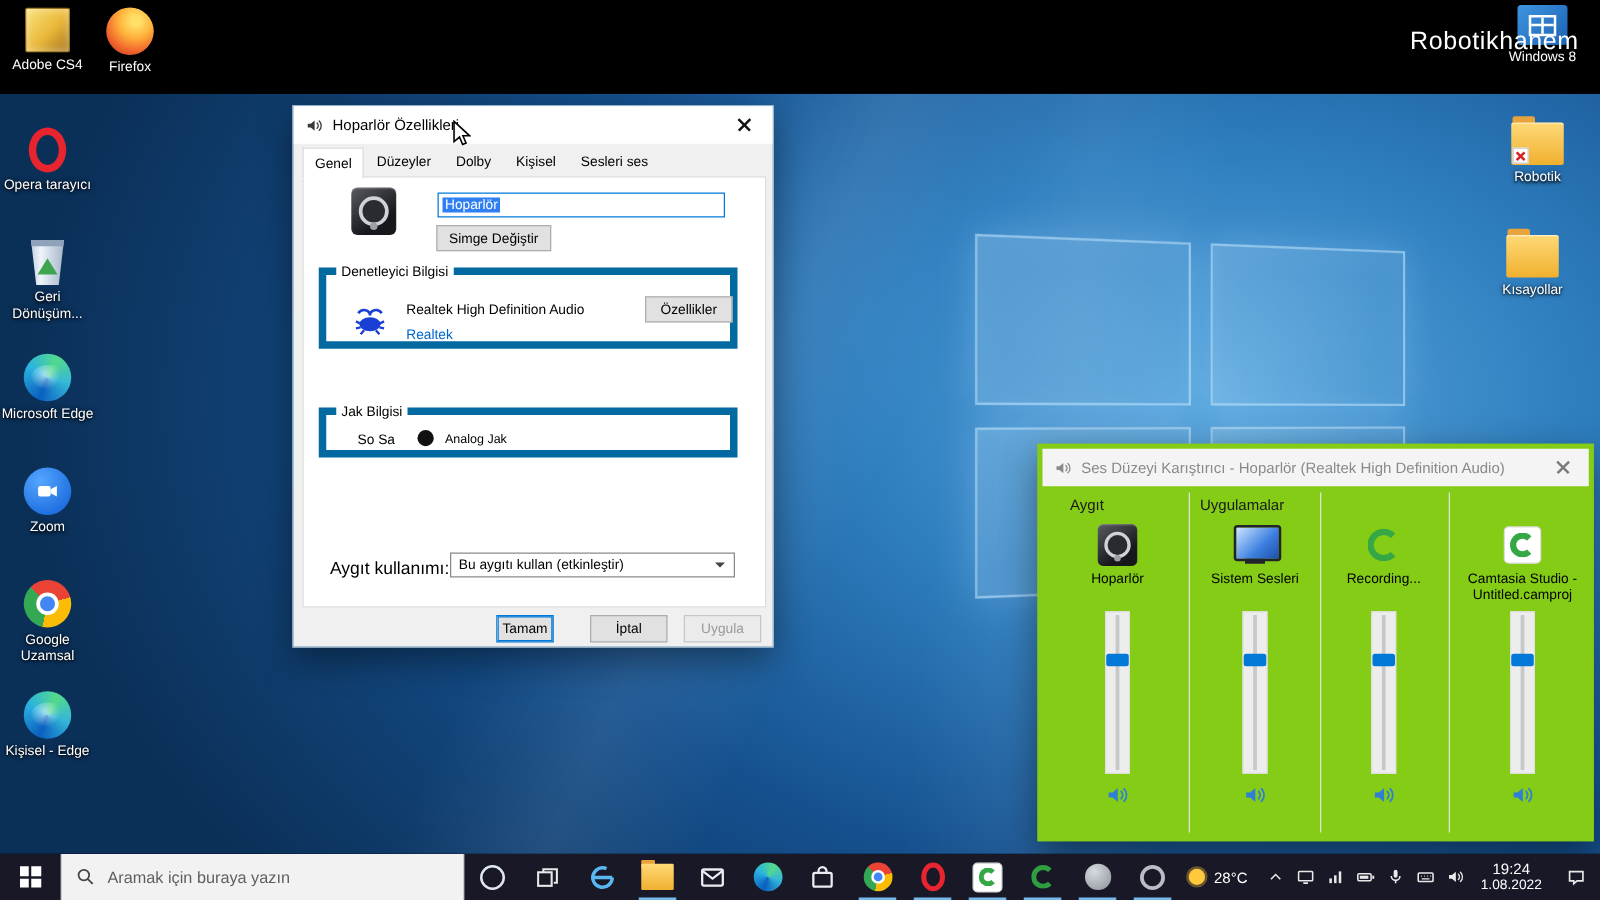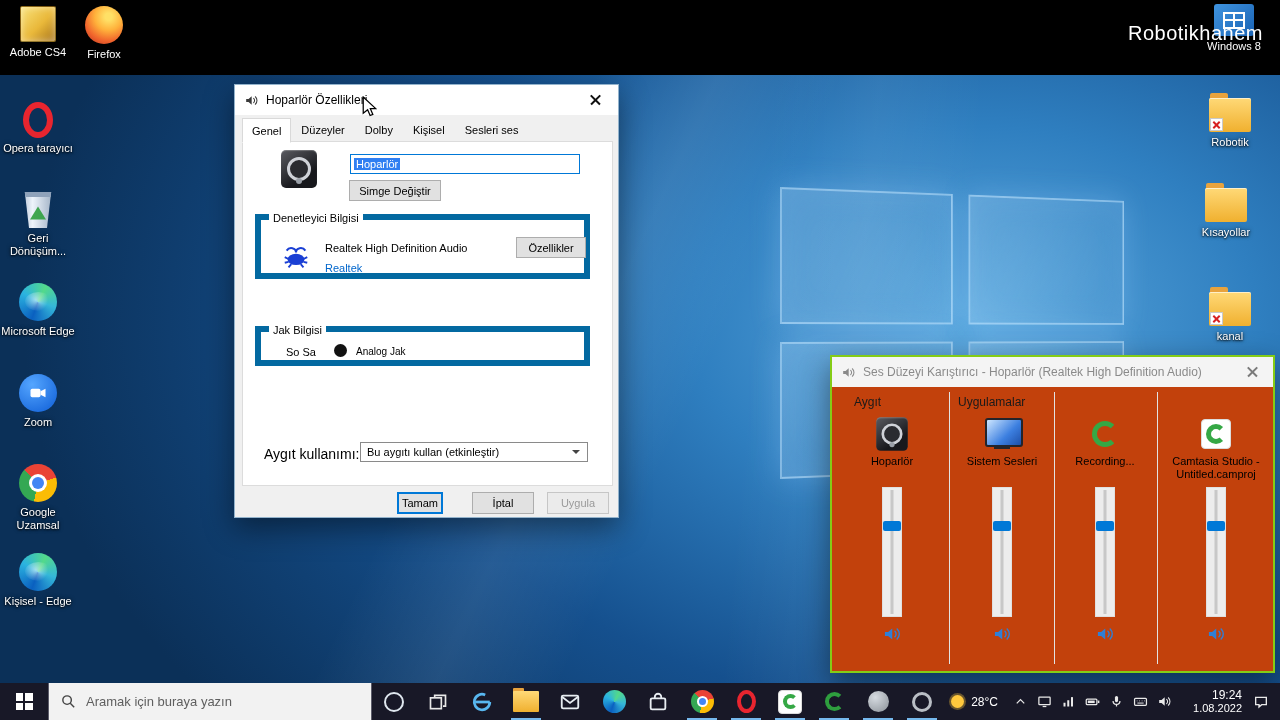--- a/index.html
+++ b/index.html
@@ -115,21 +115,21 @@
   .jack-val{position:absolute;left:95px;top:14px;font-size:10px;color:#000}
   .usage-label{position:absolute;left:21px;top:304px;font-size:14px;color:#000}
   .combo{position:absolute;left:117px;top:300px;width:228px;height:20px;background:#fff;border:1px solid #8a8a8a;
     font-size:11px;display:flex;align-items:center;padding:0 22px 0 6px;cursor:pointer;white-space:nowrap;overflow:hidden}
   .combo .carrot{position:absolute;right:7px;top:50%;margin-top:-2px;border:4px solid transparent;border-top-color:#444}
   .b-ok{position:absolute;left:162px;top:407px;width:46px;height:22px}
   .b-cancel{position:absolute;left:237px;top:407px;width:62px;height:22px}
   .b-apply{position:absolute;left:312px;top:407px;width:62px;height:22px}
 
   
-  .mixer{left:830px;top:355px;width:445px;height:318px;z-index:5;background:#c2410c;border:2px solid #84cc16}
+  .mixer{left:830px;top:355px;width:445px;height:318px;z-index:5;background:#84cc16;border:4px solid #84cc16}
   .mixer .titlebar{background:#f4f4f4}
   .mixer .titletext{color:#8a8a8a;white-space:nowrap;overflow:hidden;max-width:372px}
   .mx-x{position:absolute;right:6px;top:0;width:30px;height:29px;display:flex;align-items:center;justify-content:center;cursor:pointer}
   .mx-h{position:absolute;top:38px;font-size:12px;color:#1a1a1a}
   .mx-sep{position:absolute;top:35px;width:1px;height:272px;background:#e2e2e2}
   .mx-col{position:absolute;top:52px;height:262px;display:flex;flex-direction:column;align-items:center;padding-top:6px}
   .mx-iconslot{height:38px;display:flex;align-items:center;justify-content:center}
   .mx-label{font-size:11px;color:#000;text-align:center;line-height:13px;min-height:30px;margin-top:2px}
   .vtrack{position:relative;width:20px;height:130px;background:#ededed;border:1px solid #e0e0e0;margin-top:2px;cursor:pointer}
   .vtrack .groove{position:absolute;left:50%;top:2px;bottom:2px;width:3px;transform:translateX(-50%);background:#c8c8c8}
@@ -169,21 +169,21 @@
   .tb-cam1 .cring{width:15px;height:15px;border-width:4px}
   .tb-cam2{width:19px;height:19px;border-width:4px;border-color:#2e9e3e;border-right-color:transparent}
   .tb-gray1{width:21px;height:21px;border-radius:50%;background:radial-gradient(circle at 35% 30%,#d6dbe1,#8a9097)}
   .tb-gray2{width:20px;height:20px;border-radius:50%;border:3px solid #b9bec5}
   .tray{position:absolute;right:0;top:0;height:37px;display:flex;align-items:center}
   .weather{display:flex;align-items:center;gap:7px;padding:0 10px;height:100%;cursor:pointer}
   .sun{width:13px;height:13px;border-radius:50%;background:#ffc83d;box-shadow:0 0 0 2px rgba(255,200,61,.35)}
   .temp{font-size:12px;color:#fff}
   .trayic{width:24px;height:37px;display:flex;align-items:center;justify-content:center;cursor:pointer;color:#e9e9e9}
   .trayic svg{width:15px;height:15px}
-  .clock{width:66px;text-align:right;color:#fff;cursor:pointer;line-height:13px}
+  .clock{width:66px;text-align:center;color:#fff;cursor:pointer;line-height:13px}
   .clock .t{font-size:12px}
   .clock .d{font-size:11px}
   .action{width:38px;height:37px;display:flex;align-items:center;justify-content:center;color:#e9e9e9;cursor:pointer}
   .action svg{width:16px;height:16px}
 
   .cursor{position:absolute;left:362px;top:96px;width:15px;height:23px;z-index:30;pointer-events:none}
   .tbspk{width:15px;height:15px;color:#3a3a3a;flex:none}
   .tbspk.gray{color:#8a8a8a}
 </style>
 </head>
@@ -319,26 +319,20 @@
   </div>
   <div class="dicon" style="left:1192px;top:98px">
     <span class="ig ig-folder">
         <span class="badge-x"></span>
       </span>
     <span class="dlabel">Robotik</span>
   </div>
   <div class="dicon" style="left:1188px;top:188px">
     <span class="ig ig-folder"></span>
     <span class="dlabel">Kısayollar</span>
-  </div>
-  <div class="dicon" style="left:1192px;top:292px">
-    <span class="ig ig-folder">
-        <span class="badge-x"></span>
-      </span>
-    <span class="dlabel">kanal</span>
   </div>
 
   <div class="win dlg">
     <div class="titlebar">
       <svg class="tbspk">
           <use href="#sym-speaker"></use>
         </svg>
       <span class="titletext">Hoparlör Özellikleri</span>
     </div>
     <div class="xbtn">

